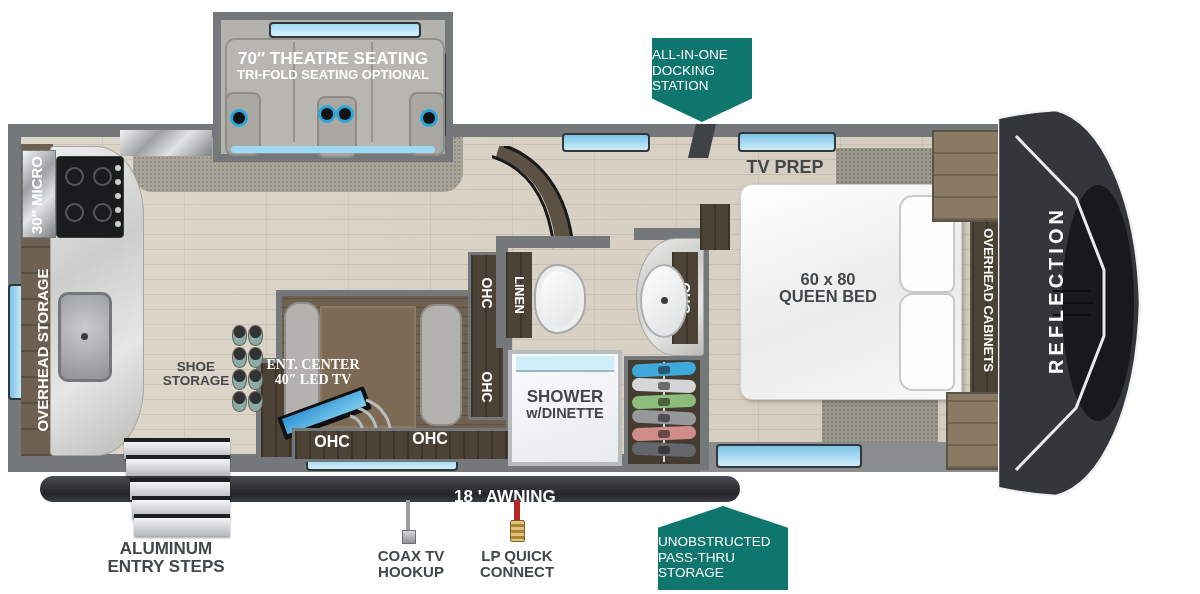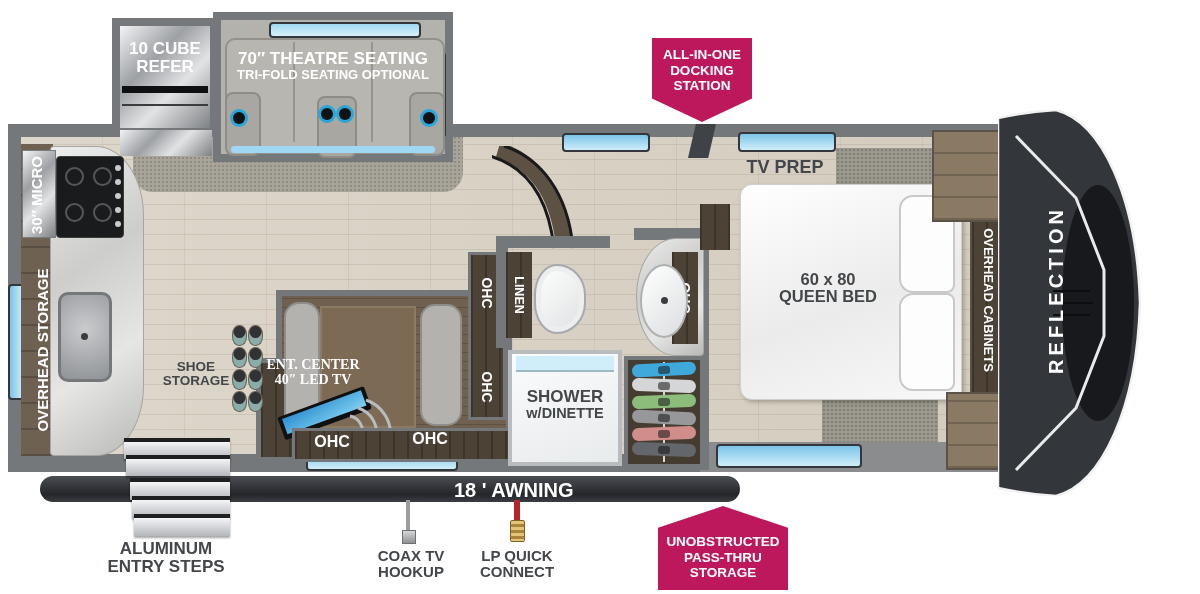--- a/index.html
+++ b/index.html
@@ -16,21 +16,21 @@
   .metal{background:linear-gradient(135deg,#f2f3f5 0%,#9da0a4 35%,#e2e3e5 62%,#7e8184 100%);}
   .marble{background:linear-gradient(145deg,#eceded 0%,#cdcecb 38%,#e6e7e5 68%,#b9bab6 100%);}
   .darkwood{background-color:#4c4236;background-image:repeating-linear-gradient(90deg, rgba(0,0,0,.22) 0 2px, transparent 2px 14px);}
   .midwood{background-color:#6f604f;background-image:repeating-linear-gradient(0deg, rgba(0,0,0,.16) 0 1px, transparent 1px 9px);}
   .cabwood{background-color:#8a7963;background-image:repeating-linear-gradient(0deg, rgba(0,0,0,.18) 0 2px, transparent 2px 22px);border:2px solid #5c5348;box-sizing:border-box;}
   .glass{background:linear-gradient(180deg,#7cc4e8,#cfeef9);border:2px solid #33373b;border-radius:4px;}
   .wlabel{color:#fff;font-weight:bold;line-height:1.05;text-align:center;}
   .dlabel{color:#43474a;font-weight:bold;line-height:1.05;text-align:center;}
   .vlabel{position:absolute;white-space:nowrap;font-weight:bold;color:#fff;transform:translate(-50%,-50%) rotate(-90deg);}
   .vlabel.cw{transform:translate(-50%,-50%) rotate(90deg);}
-  .badge{position:absolute;background:#be185d;color:#fff;font-weight:bold;text-align:center;line-height:1.15;}
+  .badge{position:absolute;background:#0f766e;color:#fff;font-weight:normal;line-height:1.15;}
   .tread{position:absolute;background:linear-gradient(180deg,#f4f5f7,#b4b7bb);border-top:4px solid #1d1f21;box-shadow:0 2px 2px rgba(0,0,0,.35);}
   .cup{position:absolute;width:12px;height:12px;border-radius:50%;background:#101214;box-shadow:0 0 0 3px #2aa7d8;}
   .hanger{position:relative;width:64px;height:13px;border-radius:7px;margin:3px auto;}
   .hanger:after{content:"";position:absolute;left:50%;top:50%;width:12px;height:8px;transform:translate(-50%,-50%);background:rgba(20,20,20,.55);border-radius:3px;}
   .shoe{position:absolute;width:13px;height:19px;border-radius:45%;background:#303234;box-shadow:inset 0 -7px 0 rgba(170,215,210,.75), 0 0 0 1px #6e6256;}
 </style>
 </head>
 <body>
 
 <div id="plan">
@@ -42,29 +42,20 @@
   <div class="abs carpet2" style="left:836px;top:148px;width:100px;height:50px;"></div>
   <div class="abs carpet2" style="left:822px;top:392px;width:116px;height:60px;"></div>
 
   <div class="wall" style="left:8px;top:124px;width:1002px;height:13px;"></div>
   <div class="wall" style="left:8px;top:124px;width:13px;height:348px;"></div>
   <div class="wall" style="left:8px;top:454px;width:1002px;height:18px;"></div>
   <div class="abs" style="left:700px;top:442px;width:310px;height:30px;background:#8a8c8e;"></div>
 
   <div class="abs" style="left:688px;top:124px;width:28px;height:34px;background:#3f4246;clip-path:polygon(28% 0,100% 0,72% 100%,0 100%);"></div>
 
-  <div class="abs" style="left:112px;top:18px;width:106px;height:118px;border:8px solid #75787b;box-sizing:border-box;">
-    <div class="abs metal" style="left:0;top:0;width:90px;height:102px;"></div>
-    <div class="abs" style="left:2px;top:60px;width:86px;height:7px;background:#0f1012;"></div>
-    <div class="abs" style="left:2px;top:78px;width:86px;height:2px;background:#3a3c3e;"></div>
-    <div class="abs wlabel" style="left:0;top:14px;width:90px;font-size:17px;">
-      <div>10 CUBE</div>
-      <div>REFER</div>
-    </div>
-  </div>
   <div class="abs metal" style="left:120px;top:130px;width:92px;height:26px;"></div>
 
   <div class="abs" style="left:213px;top:12px;width:240px;height:150px;border:8px solid #75787b;box-sizing:border-box;background:#b4b2ad;">
     <div class="abs glass" style="left:48px;top:2px;width:148px;height:12px;background:linear-gradient(180deg,#9fd8f2,#d9f1fb);"></div>
     <div class="abs glass" style="left:212px;top:32px;width:9px;height:82px;background:linear-gradient(90deg,#9fd8f2,#d9f1fb);"></div>
 
     <div class="abs" style="left:4px;top:18px;width:216px;height:112px;background:#b8b6b1;border:2px solid #93918b;border-radius:10px;"></div>
     <div class="abs" style="left:72px;top:22px;width:2px;height:100px;background:#97958f;"></div>
     <div class="abs" style="left:150px;top:22px;width:2px;height:100px;background:#97958f;"></div>
     <div class="abs" style="left:4px;top:72px;width:32px;height:60px;background:#a9a7a2;border:2px solid #8e8c86;border-radius:8px;"></div>
@@ -211,21 +202,21 @@
 
   <svg class="abs" style="left:998px;top:110px;" width="146" height="386" viewBox="0 0 146 386">
     <path d="M0,8 Q28,2 58,0 C104,12 139,88 142,193 C139,298 104,374 58,386 Q28,384 0,378 Z" fill="#33363b" stroke="#f2f2f2" stroke-width="2.5"></path>
     <ellipse cx="100" cy="193" rx="36" ry="118" fill="#17191c"></ellipse>
     <path d="M18,26 L78,88 L106,160 L106,226 L78,298 L18,360" stroke="#e9eaeb" stroke-width="3" fill="none"></path>
     <path d="M55,181 H92 M52,193 H95 M55,205 H92" stroke="#0c0d0f" stroke-width="2" fill="none"></path>
   </svg>
   <div class="vlabel" style="left:1056px;top:290px;font-size:20px;letter-spacing:4px;">REFLECTION</div>
 
   <div class="abs" style="left:40px;top:476px;width:700px;height:26px;background:linear-gradient(180deg,#4a4d52,#24262a 70%,#3a3d41);border-radius:13px;">
-    <div class="abs wlabel" style="left:414px;top:4px;font-size:20px;white-space:nowrap;">18 ' AWNING</div>
+    <div class="abs wlabel" style="left:414px;top:12px;font-size:17px;white-space:nowrap;">18 ' AWNING</div>
   </div>
 
   <div class="tread" style="left:124px;top:438px;width:106px;height:17px;"></div>
   <div class="tread" style="left:126px;top:455px;width:104px;height:17px;"></div>
   <div class="tread" style="left:130px;top:478px;width:100px;height:18px;"></div>
   <div class="tread" style="left:132px;top:496px;width:98px;height:18px;"></div>
   <div class="tread" style="left:134px;top:514px;width:96px;height:18px;"></div>
 
   <div class="abs" style="left:406px;top:500px;width:4px;height:34px;background:#9b9ea0;"></div>
   <div class="abs" style="left:402px;top:530px;width:12px;height:12px;background:linear-gradient(180deg,#d5d7d9,#8e9194);border:1px solid #6e7173;"></div>

